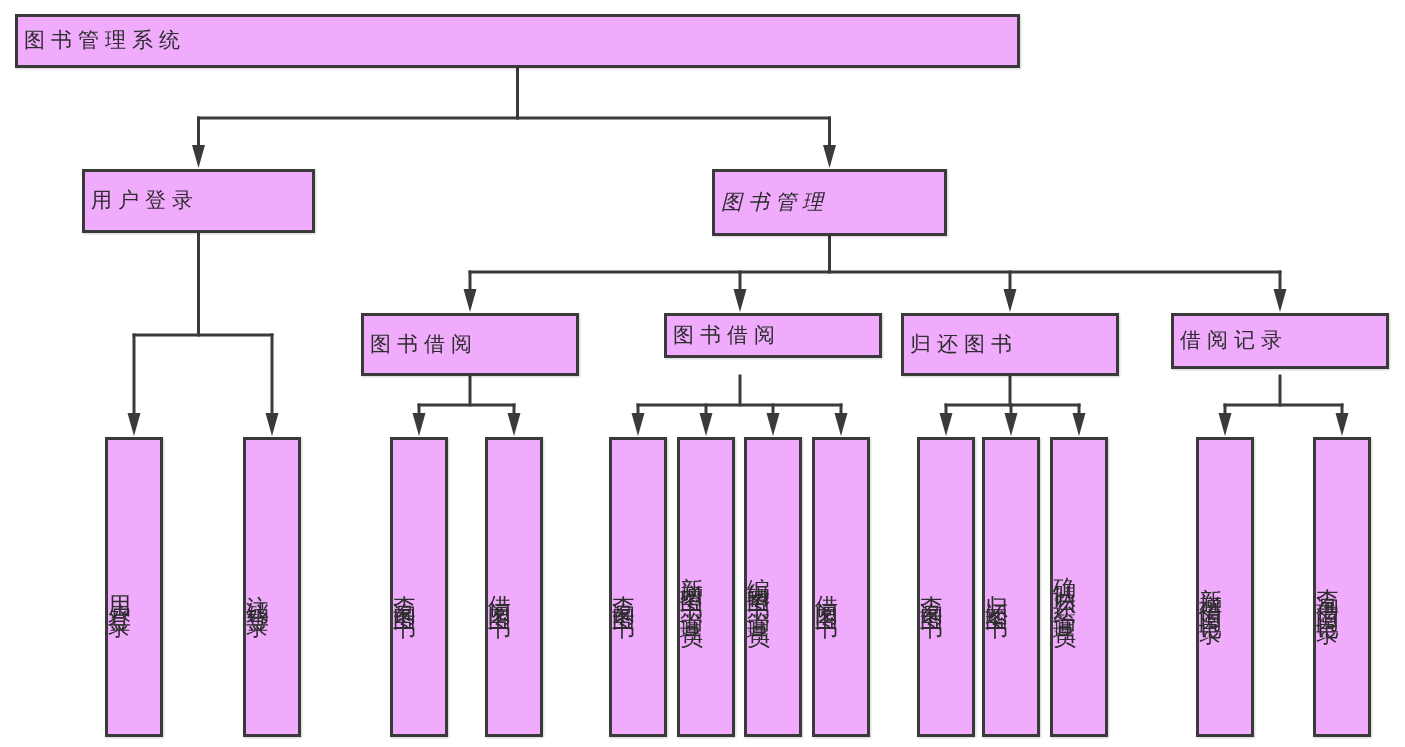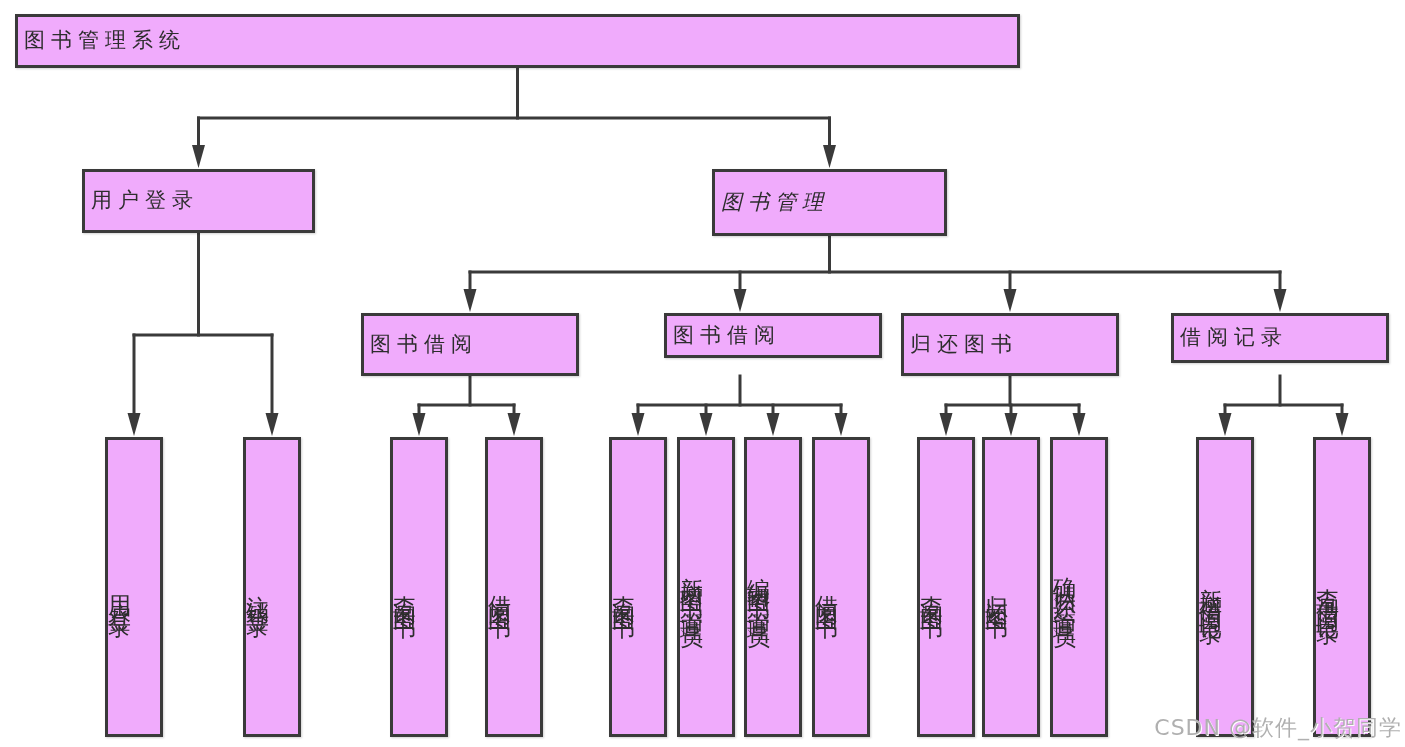--- a/index.html
+++ b/index.html
@@ -117,21 +117,21 @@
       </div>
       <div class="node h" style="left: 361px; top: 313px; width: 218px; height: 63px;">
         <span class="label">图书借阅</span>
       </div>
       <div class="node h" style="left: 664px; top: 313px; width: 218px; height: 45px;">
         <span class="label">图书借阅</span>
       </div>
       <div class="node h" style="left: 901px; top: 313px; width: 218px; height: 63px;">
         <span class="label">归还图书</span>
       </div>
-      <div class="node h" style="left: 1171px; top: 313px; width: 218px; height: 50px;">
+      <div class="node h" style="left: 1171px; top: 313px; width: 218px; height: 56px;">
         <span class="label">借阅记录</span>
       </div>
       <div class="node v" style="left: 105px; top: 437px; width: 58px; height: 300px;">
         <span class="label">用户登录</span>
       </div>
       <div class="node v" style="left: 243px; top: 437px; width: 58px; height: 300px;">
         <span class="label">注销登录</span>
       </div>
       <div class="node v" style="left: 390px; top: 437px; width: 58px; height: 300px;">
         <span class="label">查询图书</span>
@@ -160,14 +160,13 @@
       <div class="node v" style="left: 1050px; top: 437px; width: 58px; height: 300px;">
         <span class="label">确认归还（管理员）</span>
       </div>
       <div class="node v" style="left: 1196px; top: 437px; width: 58px; height: 300px;">
         <span class="label">新增借阅记录</span>
       </div>
       <div class="node v" style="left: 1313px; top: 437px; width: 58px; height: 300px;">
         <span class="label">查询借阅记录</span>
       </div>
     </div>
-  <div class="watermark">CSDN @软件_小贺同学</div>
 </div>
 
 </body></html>

